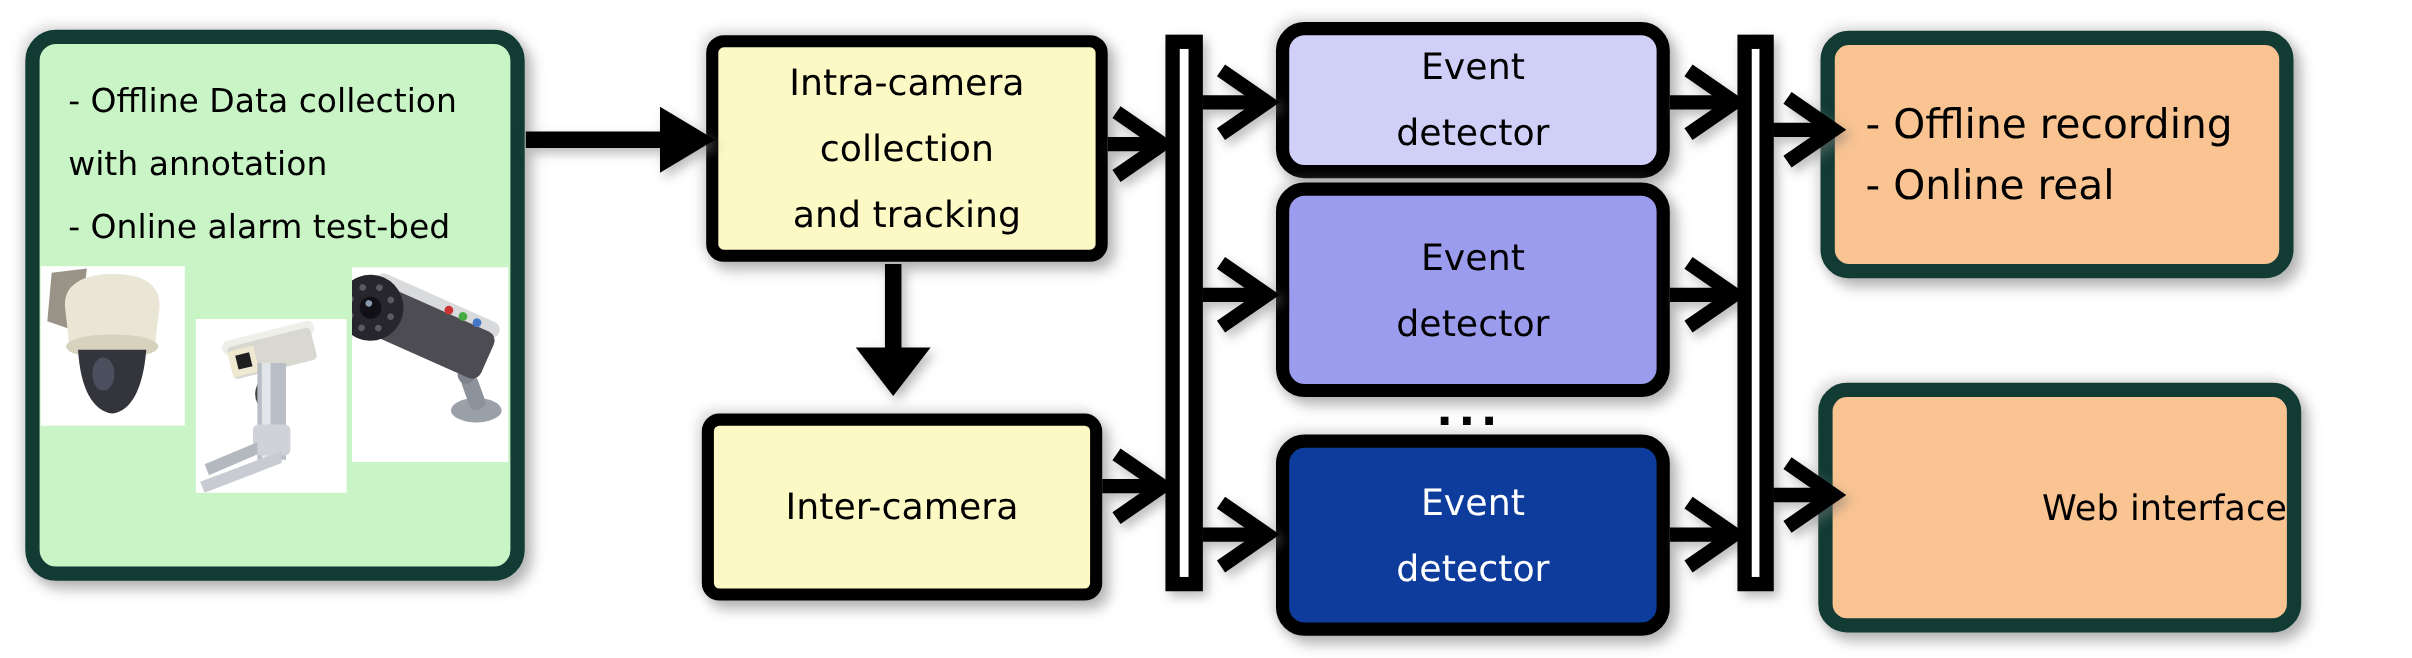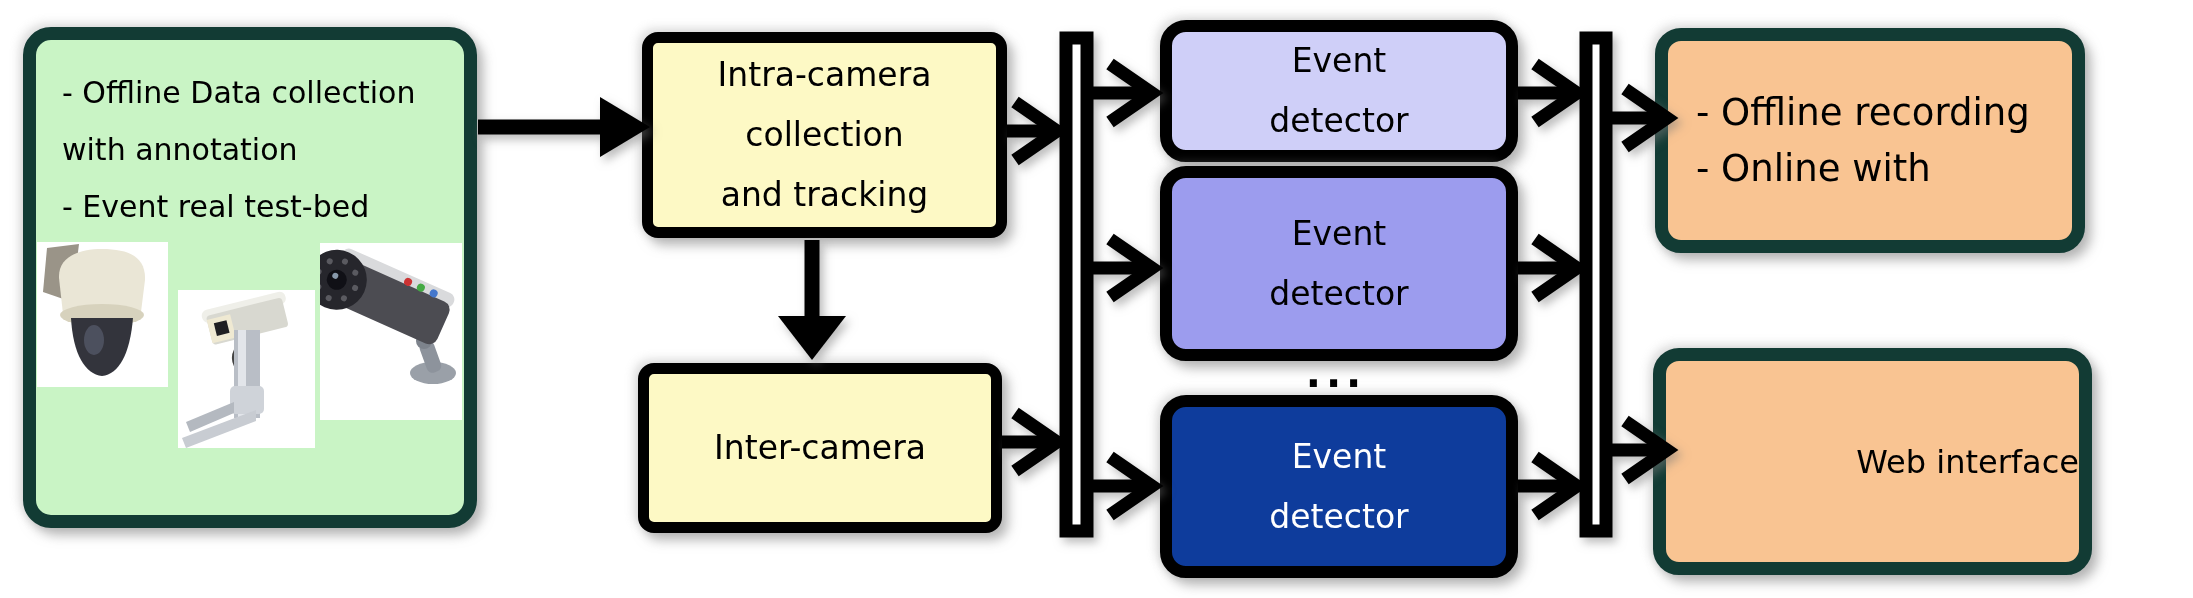--- a/index.html
+++ b/index.html
@@ -51,21 +51,21 @@
 </style>
 </head>
 <body>
 
 <div class="canvas">
 
   <div class="box green" style="left:23px;top:27px;width:454px;height:501px;">
     <div class="green-text">
       <div class="nowrap">- Offline Data collection</div>
       <div class="nowrap">with annotation</div>
-      <div class="nowrap">- Event real test-bed</div>
+      <div class="nowrap">- Online alarm test-bed</div>
     </div>
 
     <div class="tile" style="left:1px;top:202px;width:131px;height:145px;">
       <svg width="131" height="145" viewBox="0 0 131 145">
         <path d="M10,6 L42,2 L35,60 L6,50 Z" fill="#9a9488"></path>
         <path d="M22,36 C21,13 45,7 65,7 C92,7 109,15 108,38 L104,70 C80,81 45,81 26,72 Z" fill="#eae6d6"></path>
         <ellipse cx="65" cy="73" rx="42" ry="11" fill="#d7d2bd"></ellipse>
         <path d="M34,76 C36,112 48,132 65,134 C82,132 93,112 96,76 Z" fill="#33343c"></path>
         <ellipse cx="57" cy="98" rx="10" ry="15" fill="#5a6070" opacity="0.65"></ellipse>
       </svg>
@@ -116,41 +116,41 @@
       </svg>
     </div>
   </div>
 
   <div class="box yellow" style="left:642px;top:32px;width:365px;height:206px;">
     <div>Intra-camera</div>
     <div>collection</div>
     <div>and tracking</div>
   </div>
 
-  <div class="box yellow" style="left:638px;top:363px;width:364px;height:170px;">
+  <div class="box yellow" style="left:638px;top:376px;width:364px;height:170px;">
     <div>Inter-camera</div>
   </div>
 
   <div class="box event ev1" style="left:1160px;top:20px;width:358px;height:142px;">
     <div>Event</div>
     <div>detector</div>
   </div>
   <div class="box event ev2" style="left:1160px;top:166px;width:358px;height:195px;">
     <div>Event</div>
     <div>detector</div>
   </div>
   <div class="ellipsis">...</div>
   <div class="box event ev3" style="left:1160px;top:395px;width:358px;height:183px;">
     <div>Event</div>
     <div>detector</div>
   </div>
 
   <div class="box orange left" style="left:1655px;top:28px;width:430px;height:225px;">
     <div class="nowrap">- Offline recording</div>
-    <div class="nowrap">- Online with</div>
+    <div class="nowrap">- Online real</div>
   </div>
 
   <div class="box orange web" style="left:1653px;top:348px;width:439px;height:227px;">
     <div>Web interface</div>
   </div>
 
   <svg class="overlay" width="2193" height="598" viewBox="0 0 2193 598">
 
     <rect class="bus-rect" x="1066" y="38" width="21" height="493"></rect>
     <rect class="bus-rect" x="1586" y="38" width="20" height="493"></rect>

